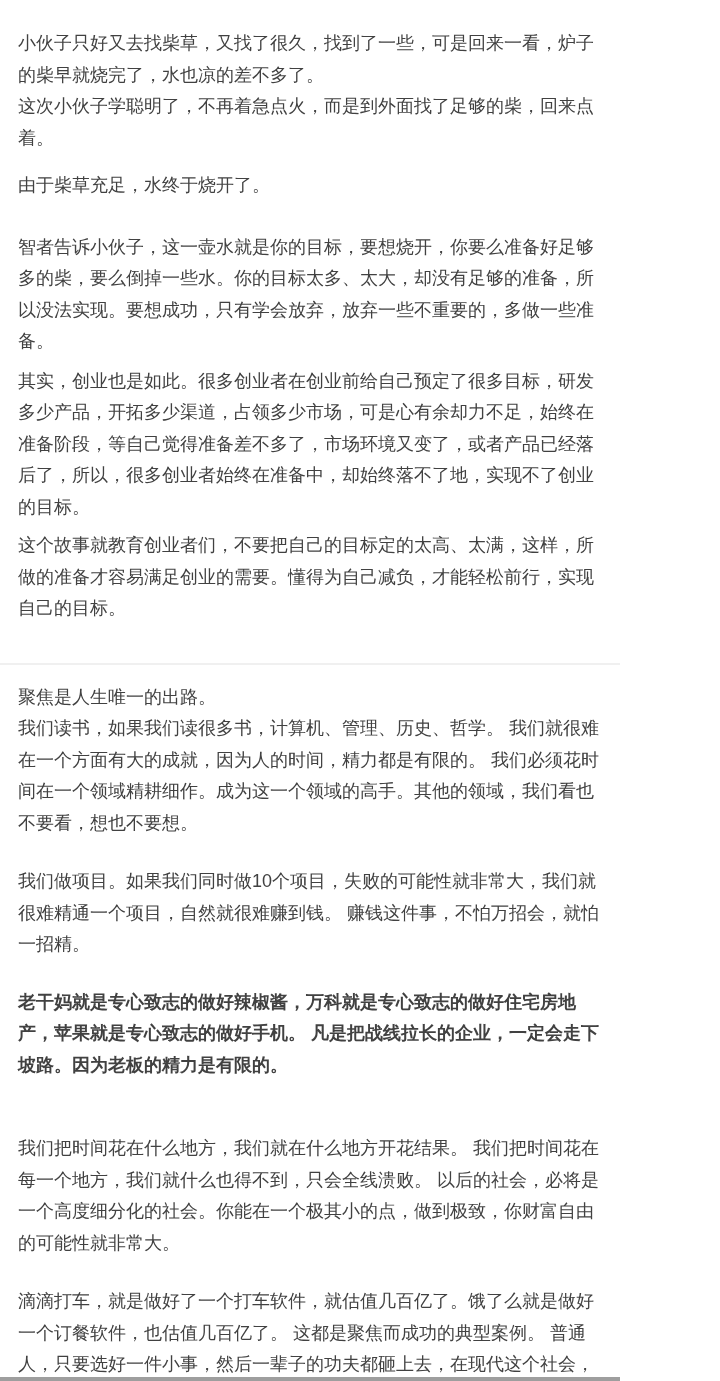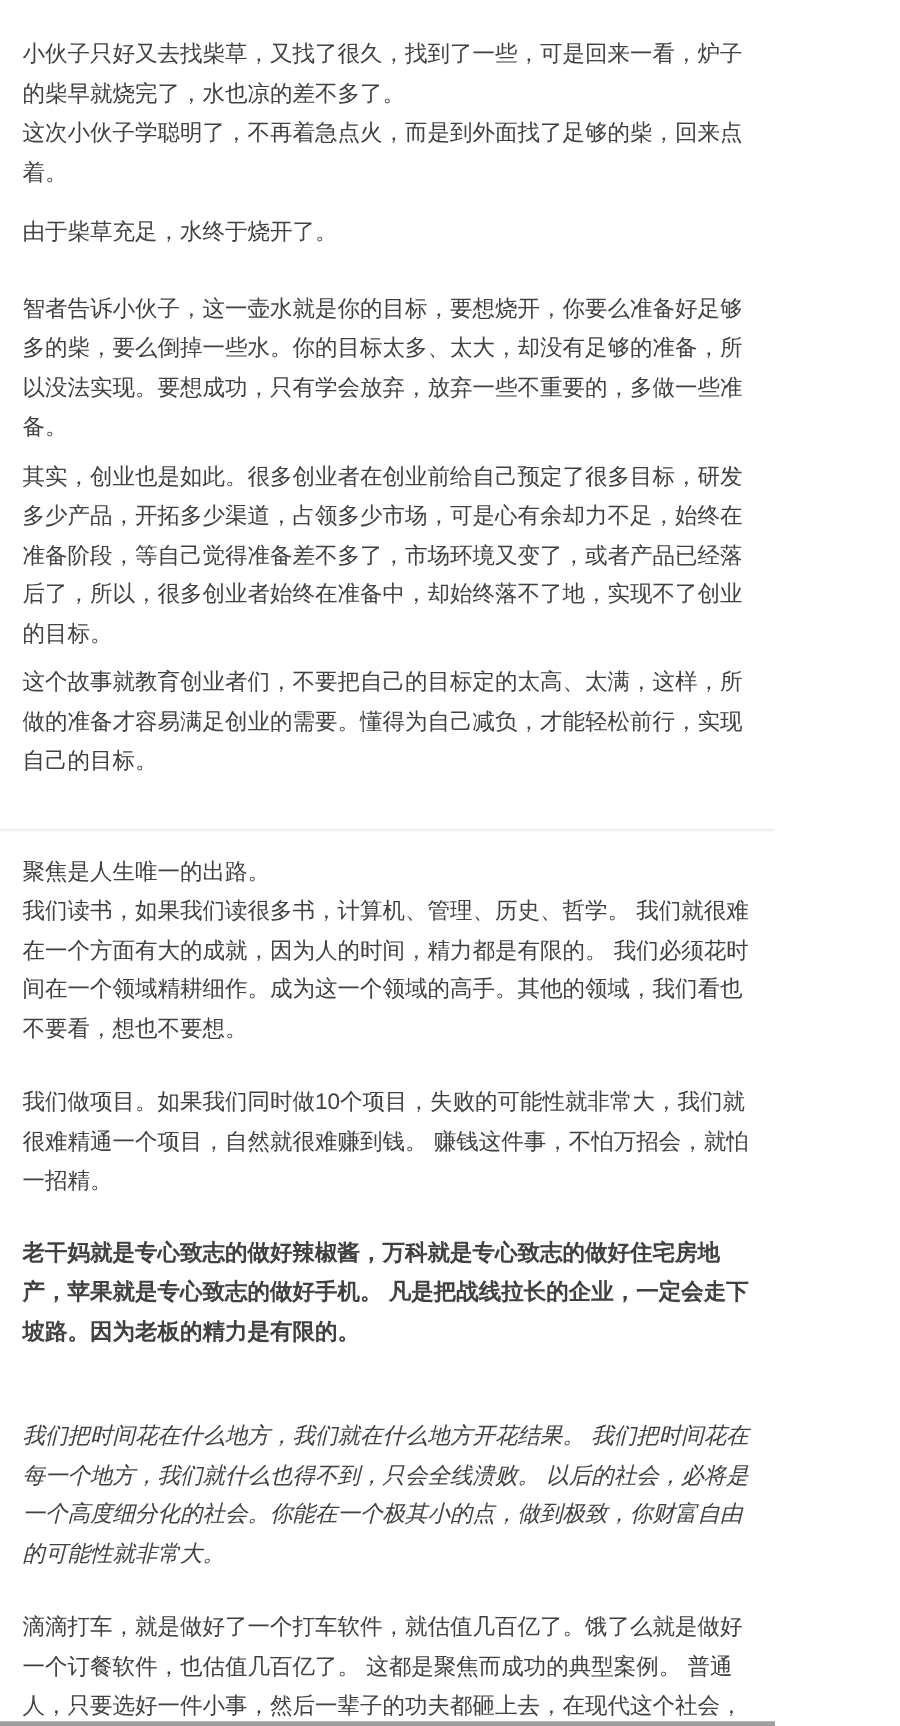--- a/index.html
+++ b/index.html
@@ -21,21 +21,21 @@
     text-align: left;
     word-break: break-all;
   }
   .para { margin: 0; }
   .gap-xs { margin-top: 16px; }
   .gap-s  { margin-top: 8px; }
   .gap-m  { margin-top: 7px; }
   .gap-m2 { margin-top: 26px; font-weight: bold; }
   .gap-m3 { margin-top: 27px; }
   .gap-l  { margin-top: 30px; }
-  .gap-xl { margin-top: 52px; font-style: italic; }
+  .gap-xl { margin-top: 52px; }
   .divider {
     margin-top: 38px;
     height: 2px;
     width: 720px;
     margin-left: -18px;
     background: #f0f0f0;
   }
   .after-divider { margin-top: 17px; }
   .watermark {
     position: absolute;

